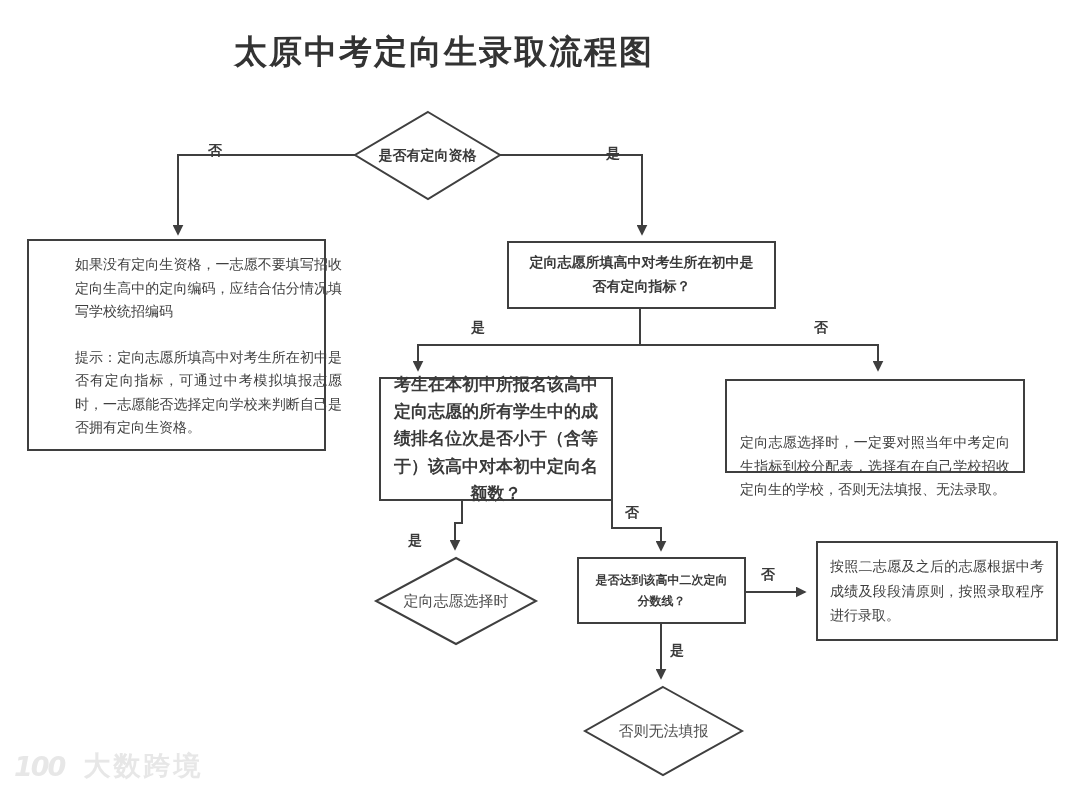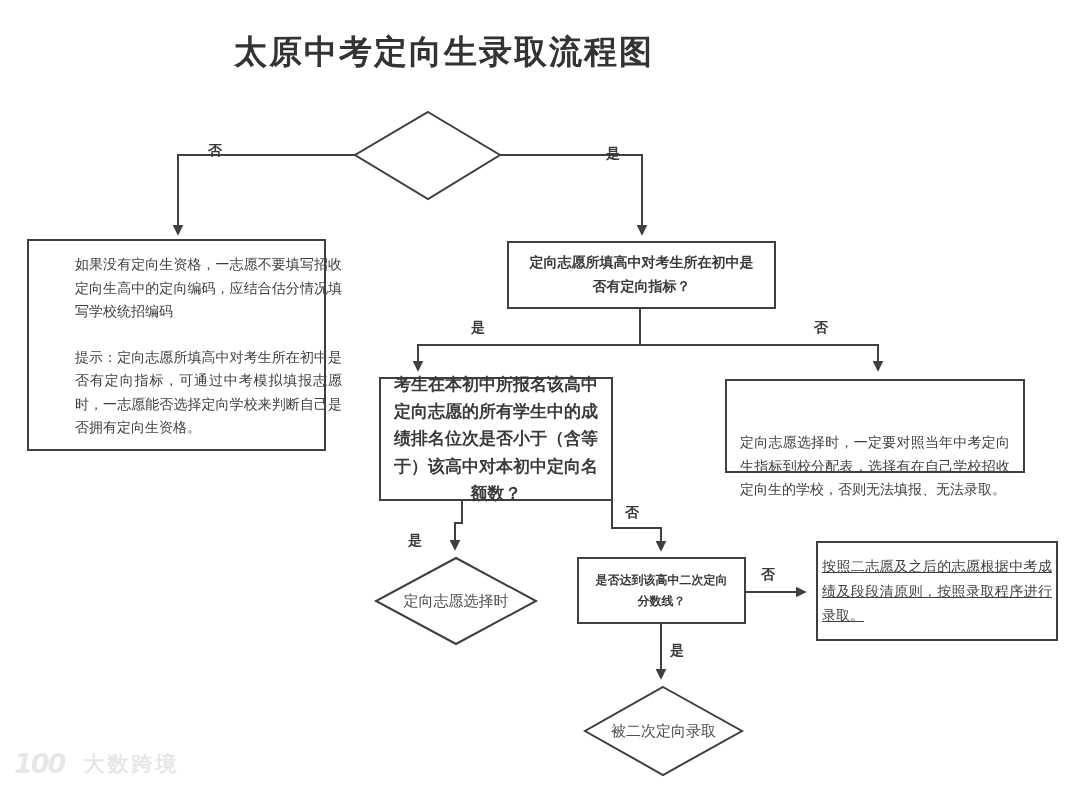--- a/index.html
+++ b/index.html
@@ -26,21 +26,21 @@
     font-size:14px;line-height:1.68;color:#3f3f3f;text-align:justify;
   }
   .edge-label{
     font-size:14px;font-weight:bold;color:#3a3a3a;line-height:1;
   }
   .watermark{
     display:flex;align-items:center;gap:6px;
     color:#e7e7e7;font-weight:bold;
   }
   .watermark .wm-logo{font-size:27px;font-style:italic;letter-spacing:-2px;}
-  .watermark .wm-text{font-size:21px;letter-spacing:3px;}
+  .watermark .wm-text{font-size:27px;letter-spacing:3px;}
   svg .shape{fill:none;stroke:#3f3f3f;stroke-width:2;}
   svg .edge{fill:none;stroke:#3f3f3f;stroke-width:2;}
 </style>
 </head>
 <body>
 
 <div class="canvas">
 
   <svg class="layer" width="1080" height="794" viewBox="0 0 1080 794">
     <defs>
@@ -69,39 +69,40 @@
     <rect class="shape" x="380" y="378" width="232" height="122"></rect>
     <rect class="shape" x="726" y="380" width="298" height="92"></rect>
     <polygon class="shape" points="456,558 536,601 456,644 376,601"></polygon>
     <rect class="shape" x="578" y="558" width="167" height="65"></rect>
     <rect class="shape" x="817" y="542" width="240" height="98"></rect>
     <polygon class="shape" points="663,687 742,731 663,775 585,731"></polygon>
   </svg>
 
   <div class="abs title" style="left:164px;top:30px;width:560px;">太原中考定向生录取流程图</div>
 
+  <div class="abs q-text" style="left:355px;top:112px;width:145px;height:87px;font-size:14px;">是否有定向资格</div>
 
   <div class="abs" style="left:28px;top:240px;width:297px;height:210px;padding:13px 15px;margin-left:32px;">
     <div class="note-text">如果没有定向生资格，一志愿不要填写招收定向生高中的定向编码，应结合估分情况填写学校统招编码</div>
     <div class="note-text" style="margin-top:22px;">提示：定向志愿所填高中对考生所在初中是否有定向指标，可通过中考模拟填报志愿时，一志愿能否选择定向学校来判断自己是否拥有定向生资格。</div>
   </div>
 
   <div class="abs q-text" style="left:508px;top:242px;width:267px;height:66px;font-size:14px;line-height:1.7;padding:0 16px;">定向志愿所填高中对考生所在初中是否有定向指标？</div>
 
   <div class="abs q-text" style="left:380px;top:378px;width:232px;height:122px;font-size:17px;line-height:1.6;padding:0 11px;">考生在本初中所报名该高中定向志愿的所有学生中的成绩排名位次是否小于（含等于）该高中对本初中定向名额数？</div>
 
   <div class="abs note-text" style="left:726px;top:380px;width:298px;height:92px;padding:10px 14px;margin-top:41px;">定向志愿选择时，一定要对照当年中考定向生指标到校分配表，选择有在自己学校招收定向生的学校，否则无法填报、无法录取。</div>
 
   <div class="abs diamond-text" style="left:376px;top:558px;width:160px;height:86px;font-size:15px;">定向志愿选择时</div>
 
   <div class="abs q-text" style="left:578px;top:558px;width:167px;height:65px;font-size:12px;line-height:1.7;padding:0 12px;">是否达到该高中二次定向分数线？</div>
 
-  <div class="abs note-text" style="left:817px;top:542px;width:240px;height:124px;padding:12px 5px;line-height:1.75;text-decoration:underline;">按照二志愿及之后的志愿根据中考成绩及段段清原则，按照录取程序进行录取。</div>
+  <div class="abs note-text" style="left:817px;top:542px;width:240px;height:124px;padding:12px 13px;line-height:1.75;">按照二志愿及之后的志愿根据中考成绩及段段清原则，按照录取程序进行录取。</div>
 
-  <div class="abs diamond-text" style="left:585px;top:687px;width:157px;height:88px;font-size:15px;">被二次定向录取</div>
+  <div class="abs diamond-text" style="left:585px;top:687px;width:157px;height:88px;font-size:15px;">否则无法填报</div>
 
   <div class="abs edge-label" style="left:208px;top:143px;">否</div>
   <div class="abs edge-label" style="left:606px;top:146px;">是</div>
   <div class="abs edge-label" style="left:471px;top:320px;">是</div>
   <div class="abs edge-label" style="left:814px;top:320px;">否</div>
   <div class="abs edge-label" style="left:408px;top:533px;">是</div>
   <div class="abs edge-label" style="left:625px;top:505px;">否</div>
   <div class="abs edge-label" style="left:761px;top:567px;">否</div>
   <div class="abs edge-label" style="left:670px;top:643px;">是</div>
 

